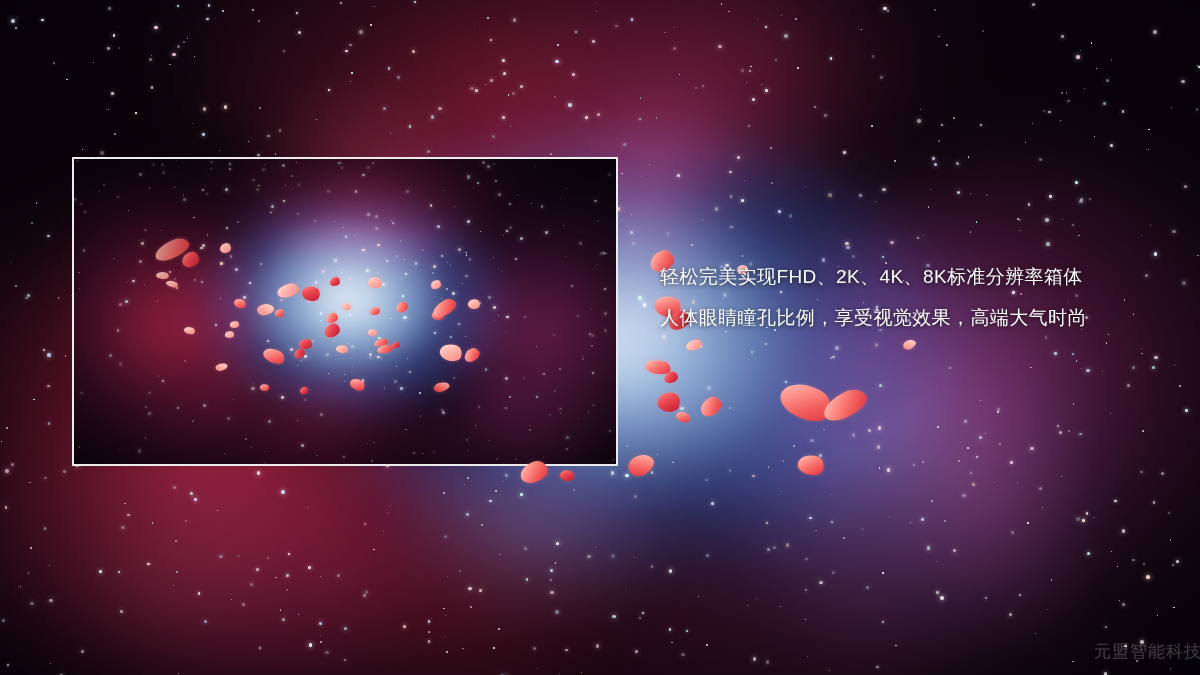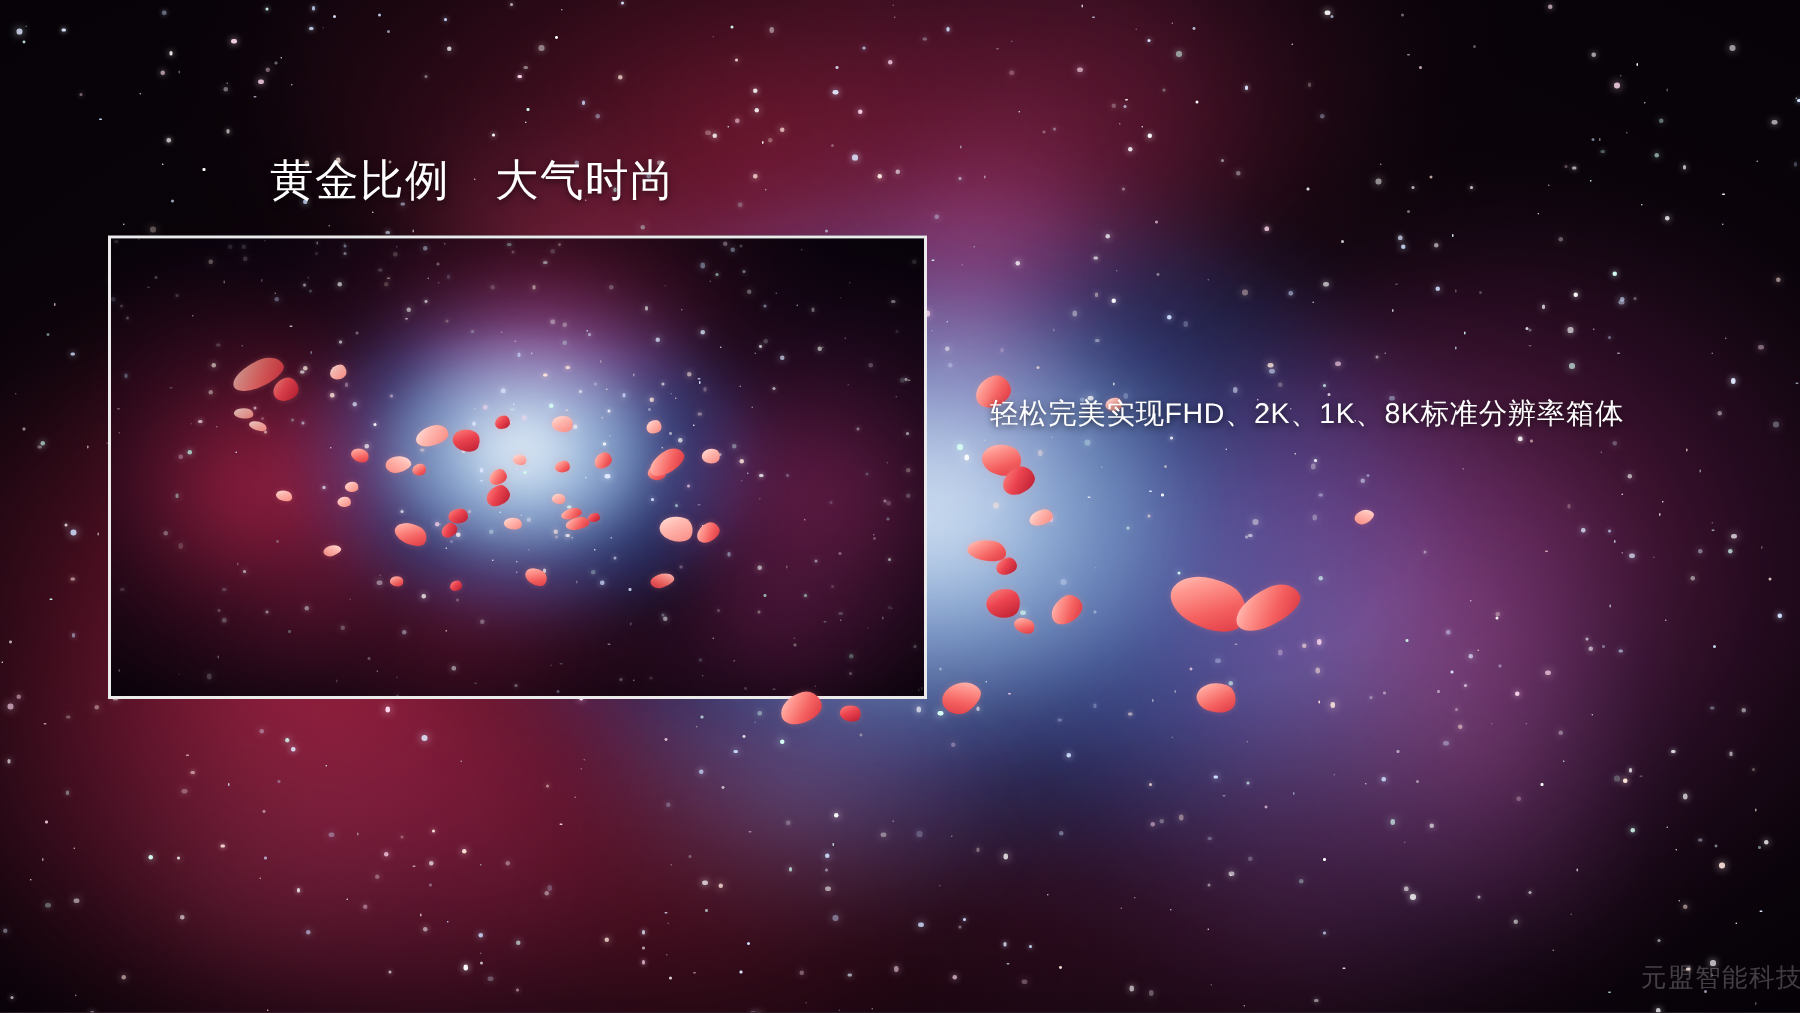--- a/index.html
+++ b/index.html
@@ -1384,20 +1384,20 @@
       <span class="petal " style="left:822px;top:393px;width:46px;height:24px;transform:rotate(-24deg);"></span>
       <span class="petal " style="left:798px;top:455px;width:26px;height:20px;transform:rotate(18deg);"></span>
       <span class="petal pale" style="left:905px;top:338px;width:9px;height:13px;transform:rotate(60deg);"></span>
       <span class="petal " style="left:520px;top:462px;width:28px;height:20px;transform:rotate(-16deg);"></span>
       <span class="petal dark" style="left:560px;top:470px;width:14px;height:11px;transform:rotate(20deg);"></span>
       <span class="petal " style="left:631px;top:452px;width:20px;height:26px;transform:rotate(55deg);"></span>
       <span class="petal pale" style="left:737px;top:265px;width:11px;height:9px;transform:rotate(5deg);"></span>
       <span class="petal pale" style="left:686px;top:340px;width:16px;height:10px;transform:rotate(-12deg);"></span>
     </div>
 
-  <div class="headline">黄金比例　大气时尚</div>
 
   <div class="body-block">
-    <div class="body-line">轻松完美实现FHD、2K、1K、8K标准分辨率箱体</div>
+    <div class="body-line">轻松完美实现FHD、2K、4K、8K标准分辨率箱体</div>
+    <div class="body-line">人体眼睛瞳孔比例，享受视觉效果，高端大气时尚</div>
   </div>
 
   <div class="watermark">元盟智能科技</div>
 </div>
 
 </body></html>

